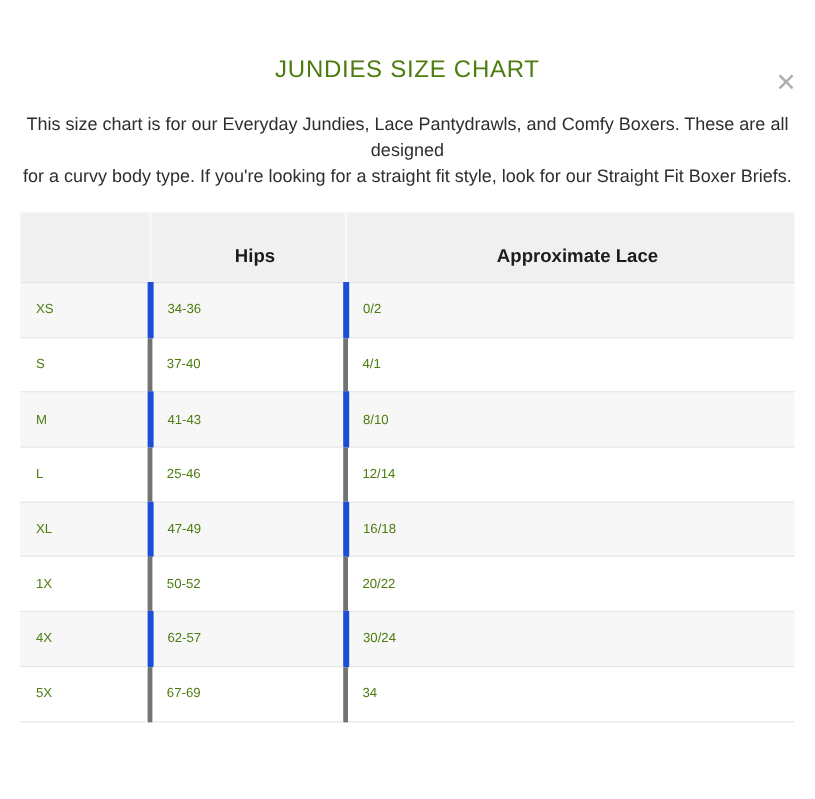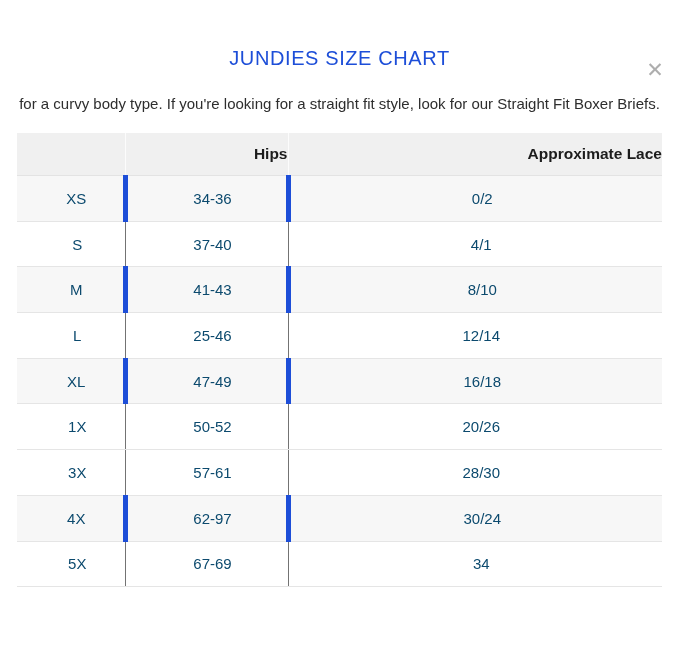--- a/index.html
+++ b/index.html
@@ -38,21 +38,21 @@
   }
 
   
   .modal-title {
     margin: 46px 0 0 0;
     text-align: center;
     font-size: 20px;
     line-height: 24px;
     font-weight: 400;
     letter-spacing: 0.6px;
-    color: #1d4ed8;
+    color: #4d7c0f;
   }
 
   
   .modal-desc {
     margin: 23px 10px 0 10px;
     text-align: center;
     font-size: 15px;
     line-height: 22px;
     color: #2e2e2e;
   }
@@ -70,51 +70,52 @@
   col.c-size   { width: 108px; }
   col.c-hips   { width: 163px; }
   col.c-approx { width: 374px; }
 
   .size-chart thead th {
     background: #f0f0f0;
     height: 42px;
     font-size: 15.5px;
     font-weight: 700;
     color: #1c1c1c;
-    text-align: right;
-    padding: 0 0 0 12px;
+    text-align: center;
+    padding: 16px 0 0 12px;
     border-bottom: 1px solid #e3e3e3;
   }
   .size-chart thead th + th { border-left: 1px solid #fcfcfc; }
 
   .size-chart tbody td {
     height: 44.7px;
-    font-size: 15px;
-    color: #0c4a6e;
-    text-align: center;
+    font-size: 11px;
+    color: #4d7c0f;
+    text-align: left;
     padding: 0 0 0 12px;
     border-bottom: 1px solid #e5e5e5;
     background: #ffffff;
   }
   .size-chart tbody td:first-child { padding-left: 13px; }
 
   .size-chart tbody tr.shade td { background: #f7f7f7; }
   .size-chart tbody tr.shade td + td { border-left: 5px solid #1d4ed8; }
-  .size-chart tbody tr.plain td + td { border-left: 1px solid #737373; }
+  .size-chart tbody tr.plain td + td { border-left: 4px solid #737373; }
 </style>
 </head>
 <body>
 
 <div class="modal">
 
   <button class="close-btn">✕</button>
 
   <h1 class="modal-title">JUNDIES SIZE CHART</h1>
 
   <p class="modal-desc">
+    <span class="desc-line">This size chart is for our Everyday Jundies, Lace Pantydrawls, and Comfy Boxers. These are all designed</span>
     <span class="desc-line">for a curvy body type. If you're looking for a straight fit style, look for our Straight Fit Boxer Briefs.</span>
   </p>
 
   <div class="chart-table-wrap">
     <table class="size-chart">
       <colgroup>
         <col class="c-size">
           <col class="c-hips">
           <col class="c-approx">
       </colgroup>
@@ -147,30 +148,25 @@
     <td>12/14</td>
   </tr>
           <tr class="shade">
     <td>XL</td>
     <td>47-49</td>
     <td>16/18</td>
   </tr>
           <tr class="plain">
     <td>1X</td>
     <td>50-52</td>
-    <td>20/26</td>
-  </tr>
-          <tr class="plain">
-    <td>3X</td>
-    <td>57-61</td>
-    <td>28/30</td>
+    <td>20/22</td>
   </tr>
           <tr class="shade">
     <td>4X</td>
-    <td>62-97</td>
+    <td>62-57</td>
     <td>30/24</td>
   </tr>
           <tr class="plain">
     <td>5X</td>
     <td>67-69</td>
     <td>34</td>
   </tr>
         </tbody>
     </table>
   </div>

